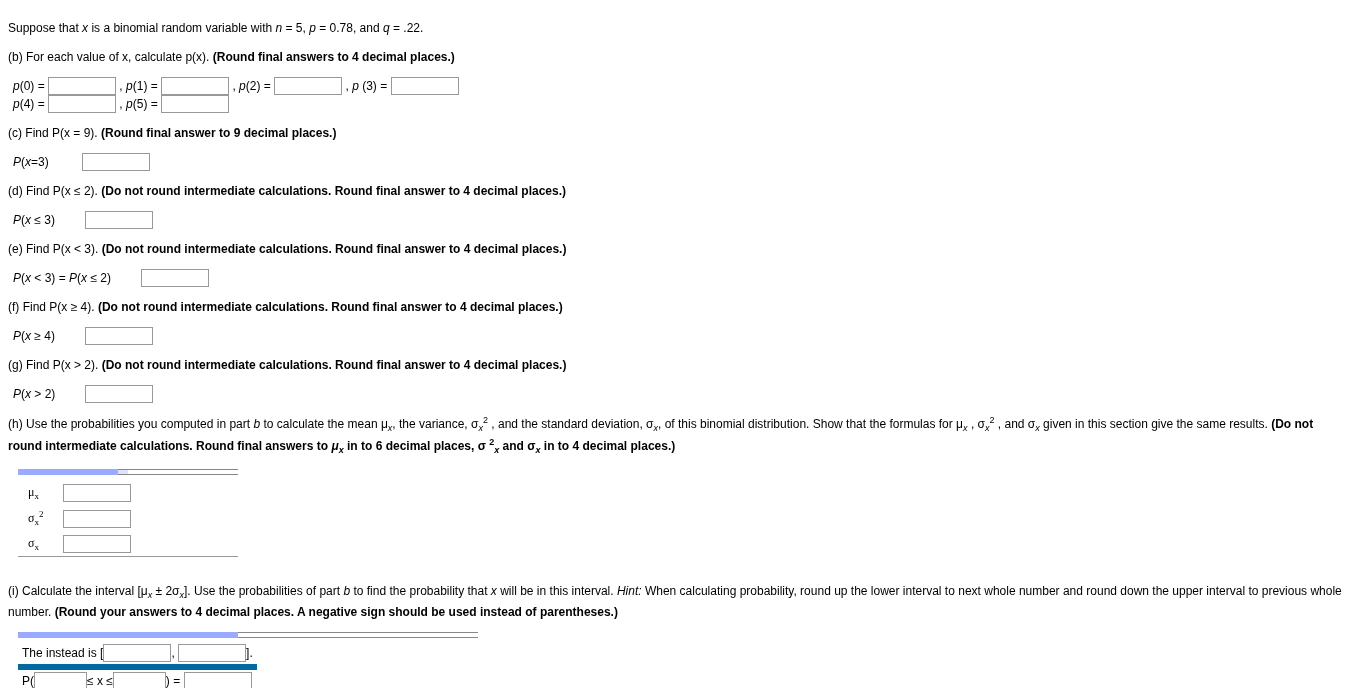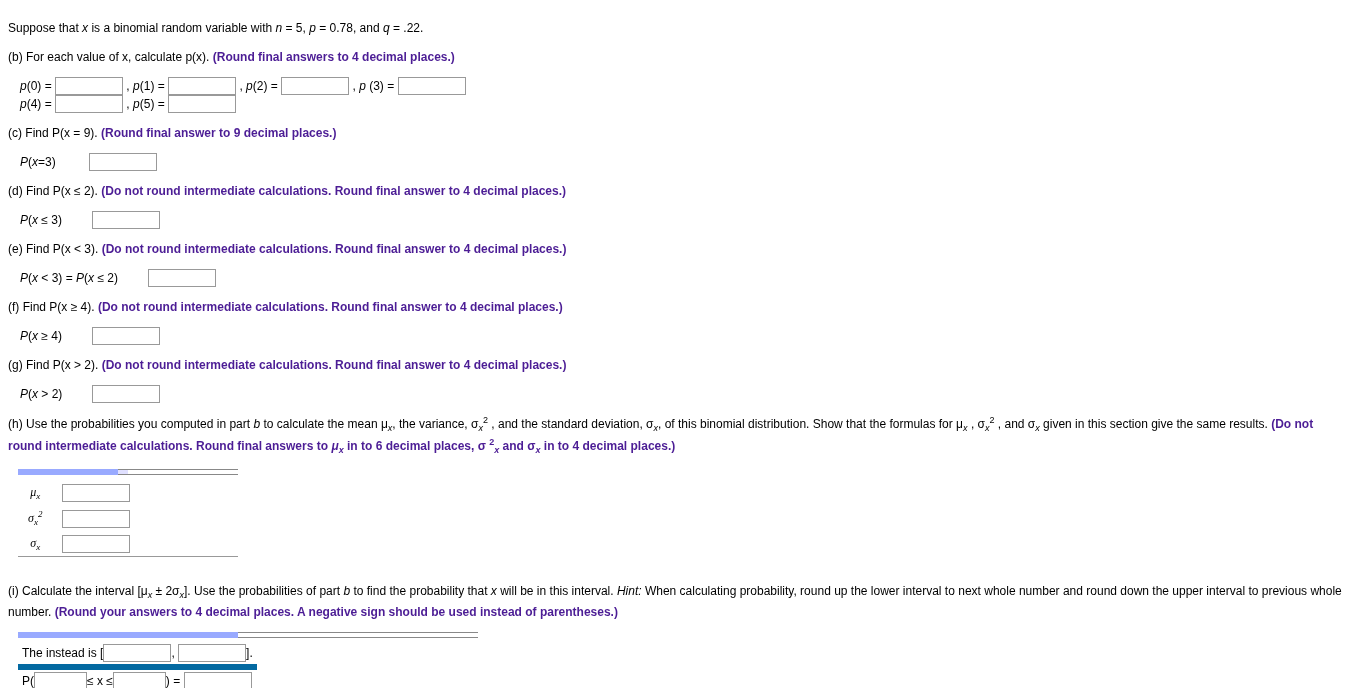--- a/index.html
+++ b/index.html
@@ -3,31 +3,31 @@
   <meta charset="utf-8">
   <style>
     body {
       font-family: Arial, Helvetica, sans-serif;
       font-size: 12px;
       color: #000;
       margin: 8px;
       line-height: 1.5;
     }
     .red-bold {
-      color: #4c1d95;
+      color: #000000;
       font-weight: bold;
     }
     .italic {
       font-style: italic;
     }
     .section {
       margin: 11px 0;
     }
     .answer-line {
-      margin: 8px 12px;
+      margin: 8px 5px;
     }
     input[type="text"] {
       border: 1px solid #999;
       background: #fff;
       height: 14px;
       font-size: 11px;
       padding: 1px 3px;
       vertical-align: baseline;
     }
     .input-small {
@@ -90,22 +90,20 @@
     .sub {
       font-size: 9px;
       vertical-align: sub;
     }
     .sup {
       font-size: 9px;
       vertical-align: super;
     }
     .sigma-img {
       font-family: 'Times New Roman', serif;
-      font-style: italic;
-      text-align: center;
     }
   </style>
 </head>
 <body>
 
 <div class="section">Suppose that <span class="italic">x</span> is a binomial random variable with <span class="italic">n</span> = 5, <span class="italic">p</span> = 0.78, and <span class="italic">q</span> = .22.</div>
 
 <div class="section">
   <span>(b) For each value of x, calculate p(x). </span>
   <span class="red-bold">(Round final answers to 4 decimal places.)</span>

